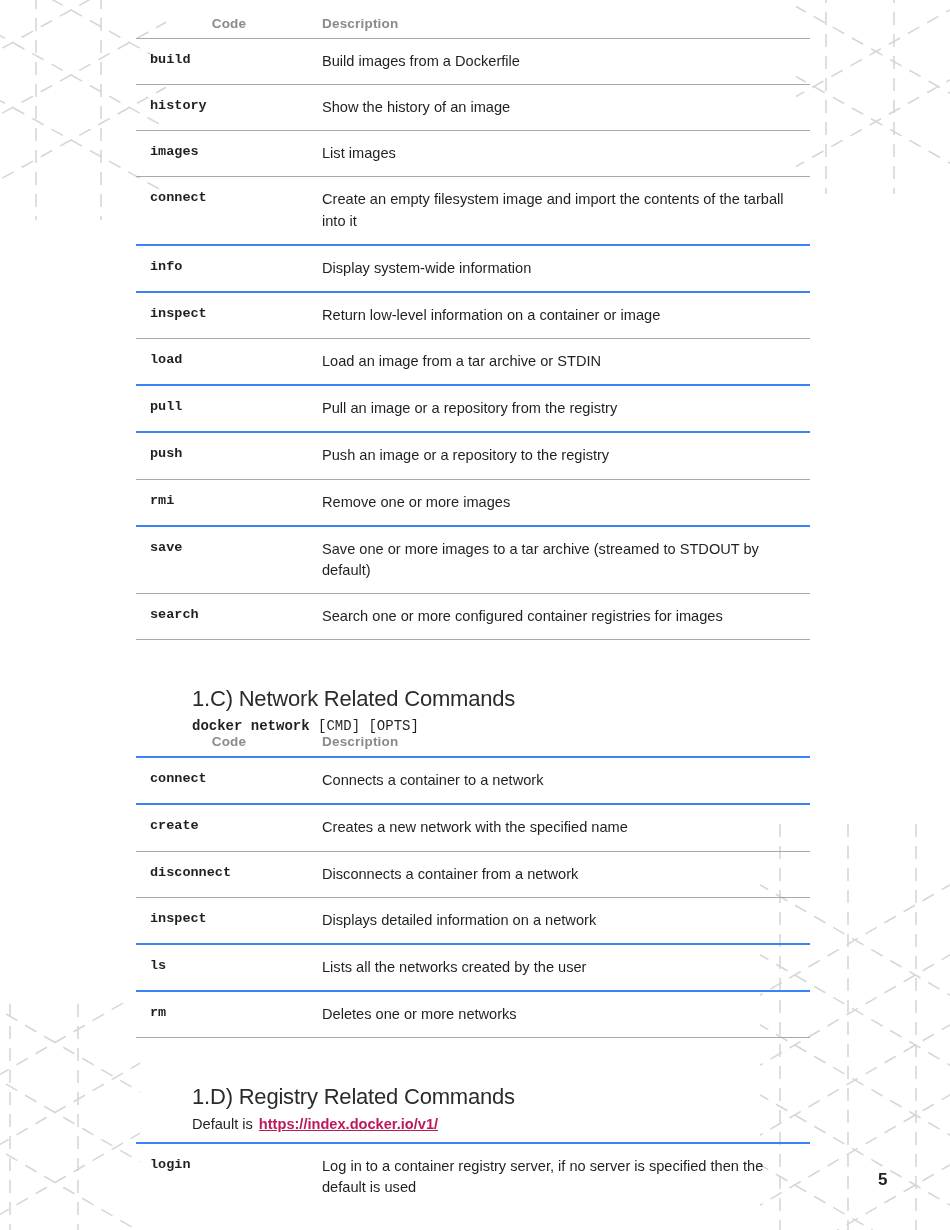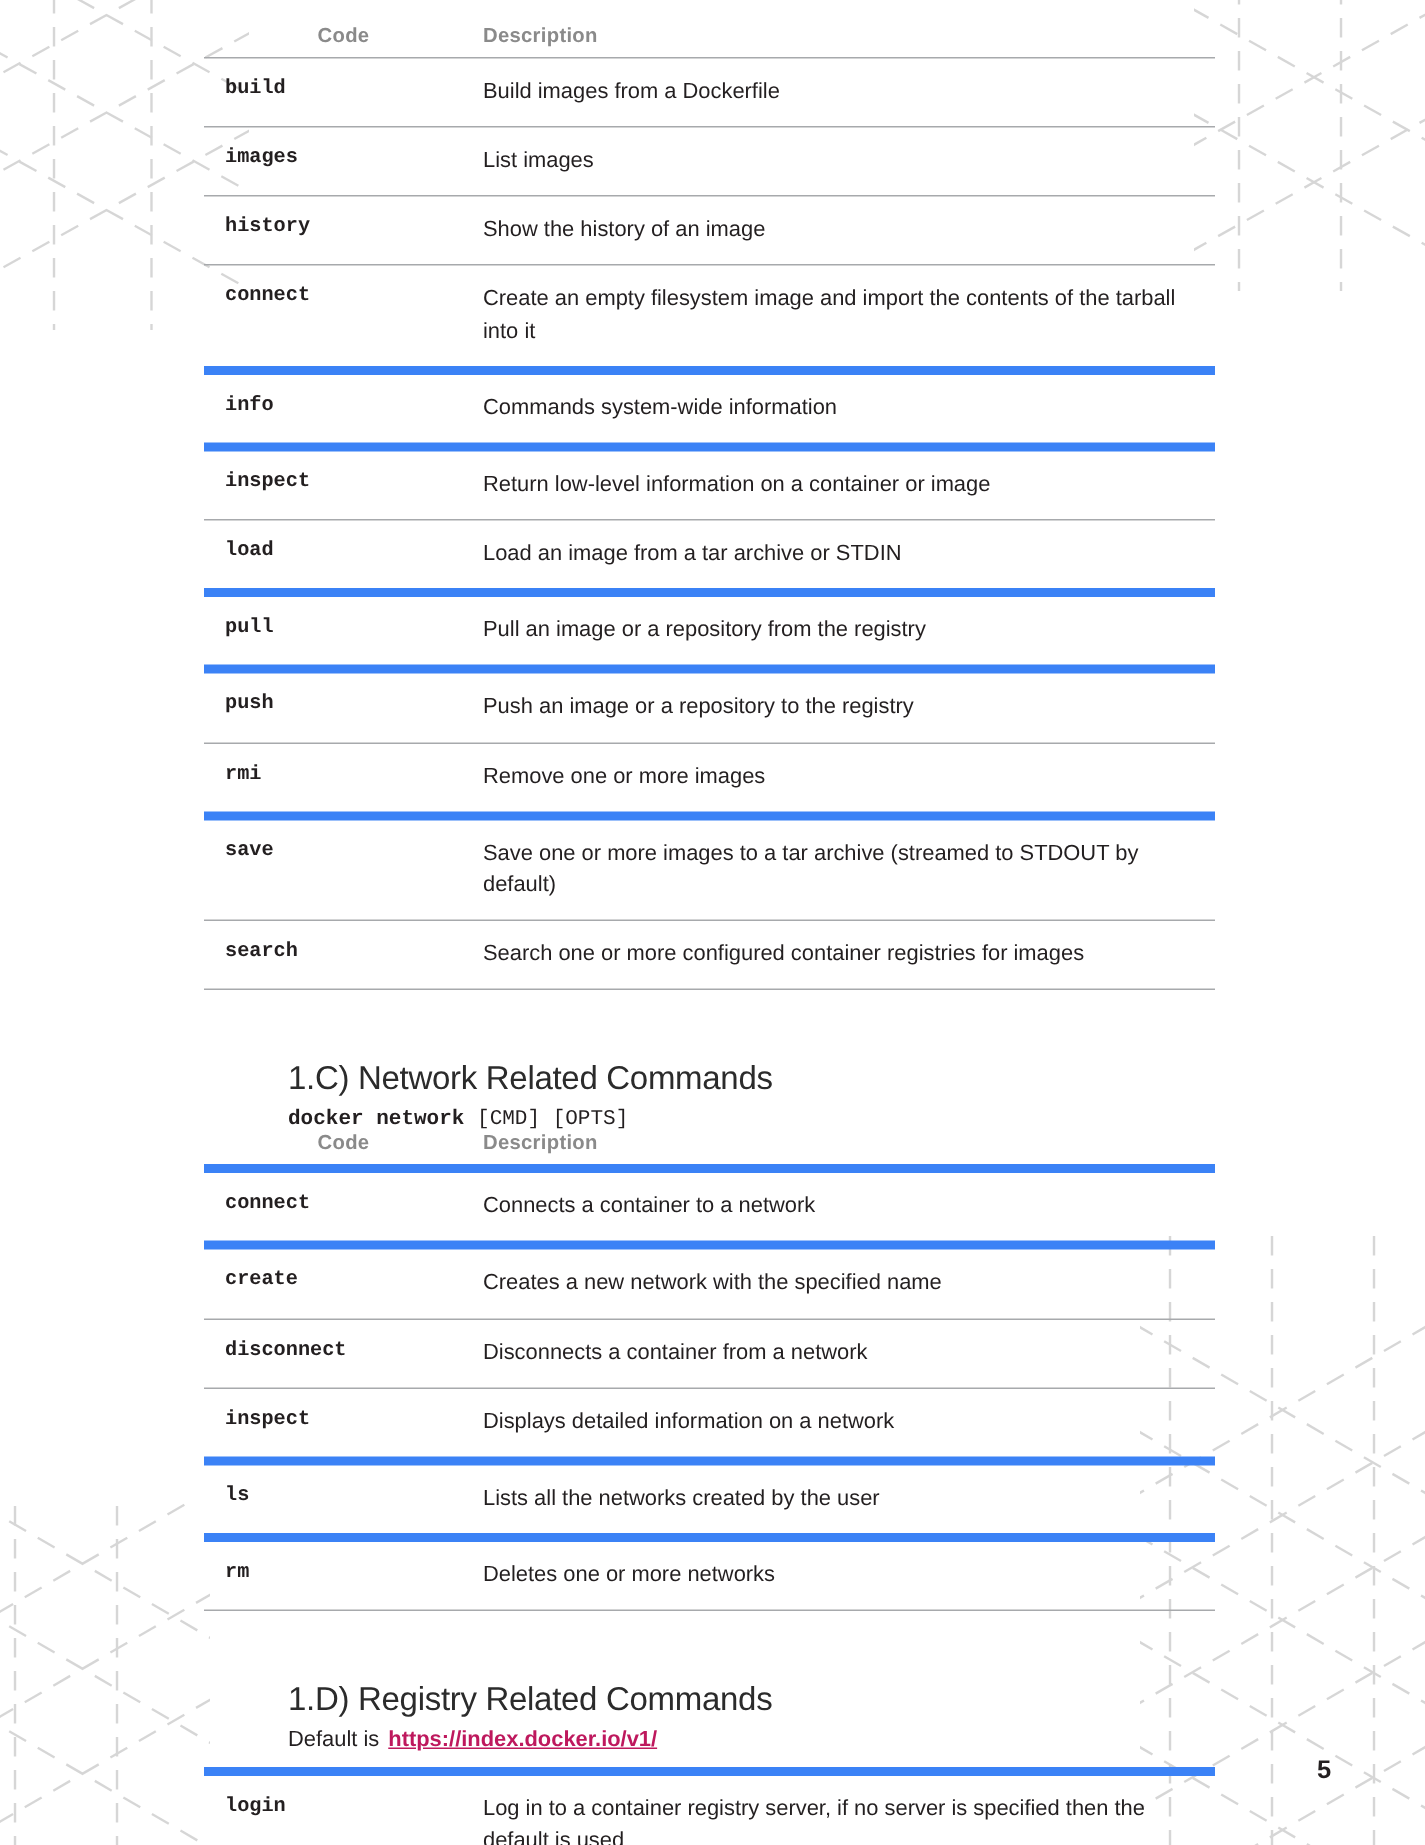--- a/index.html
+++ b/index.html
@@ -82,21 +82,21 @@
     font-family:"Liberation Sans", sans-serif;
     font-size:14.6px;
     font-weight:normal;
     color:#231f20;
     line-height:1.45;
     padding:12px 0 12px 0;
   }
 
   
   table.cmd tr.rule-thick > td,
-  table.cmd tr.rule-thick > th { border-top:6px solid #3b82f6; }
+  table.cmd tr.rule-thick > th { border-top:2px solid #3b82f6; }
   table.cmd tr.rule-thin  > td,
   table.cmd tr.rule-thin  > th { border-top:1px solid #a7a9ac; }
 
   tr.closer td { padding:0; height:0; line-height:0; font-size:0; }
   tr.closer.rule-thin  td { border-top:1px solid #808285; }
 
   
   h2.sec {
     font-family:"Liberation Sans", sans-serif;
     font-size:22px;
@@ -224,34 +224,34 @@
           <th class="h-code">Code</th>
           <th class="h-desc">Description</th>
         </tr>
       </thead>
       <tbody>
         <tr class="rule-thin">
             <td class="code">build</td>
             <td class="desc">Build images from a Dockerfile</td>
           </tr>
         <tr class="rule-thin">
+            <td class="code">history</td>
+            <td class="desc">Show the history of an image</td>
+          </tr>
+        <tr class="rule-thin">
             <td class="code">images</td>
             <td class="desc">List images</td>
           </tr>
         <tr class="rule-thin">
-            <td class="code">history</td>
-            <td class="desc">Show the history of an image</td>
-          </tr>
-        <tr class="rule-thin">
             <td class="code">connect</td>
             <td class="desc">Create an empty filesystem image and import the contents of the tarball into it</td>
           </tr>
         <tr class="rule-thick">
             <td class="code">info</td>
-            <td class="desc">Commands system-wide information</td>
+            <td class="desc">Display system-wide information</td>
           </tr>
         <tr class="rule-thick">
             <td class="code">inspect</td>
             <td class="desc">Return low-level information on a container or image</td>
           </tr>
         <tr class="rule-thin">
             <td class="code">load</td>
             <td class="desc">Load an image from a tar archive or STDIN</td>
           </tr>
         <tr class="rule-thick">

